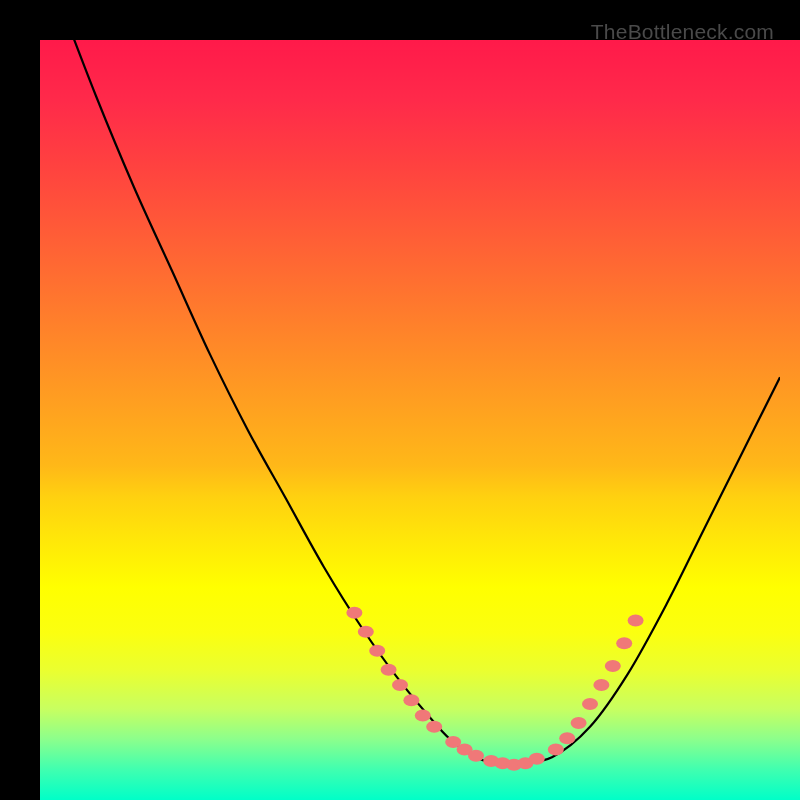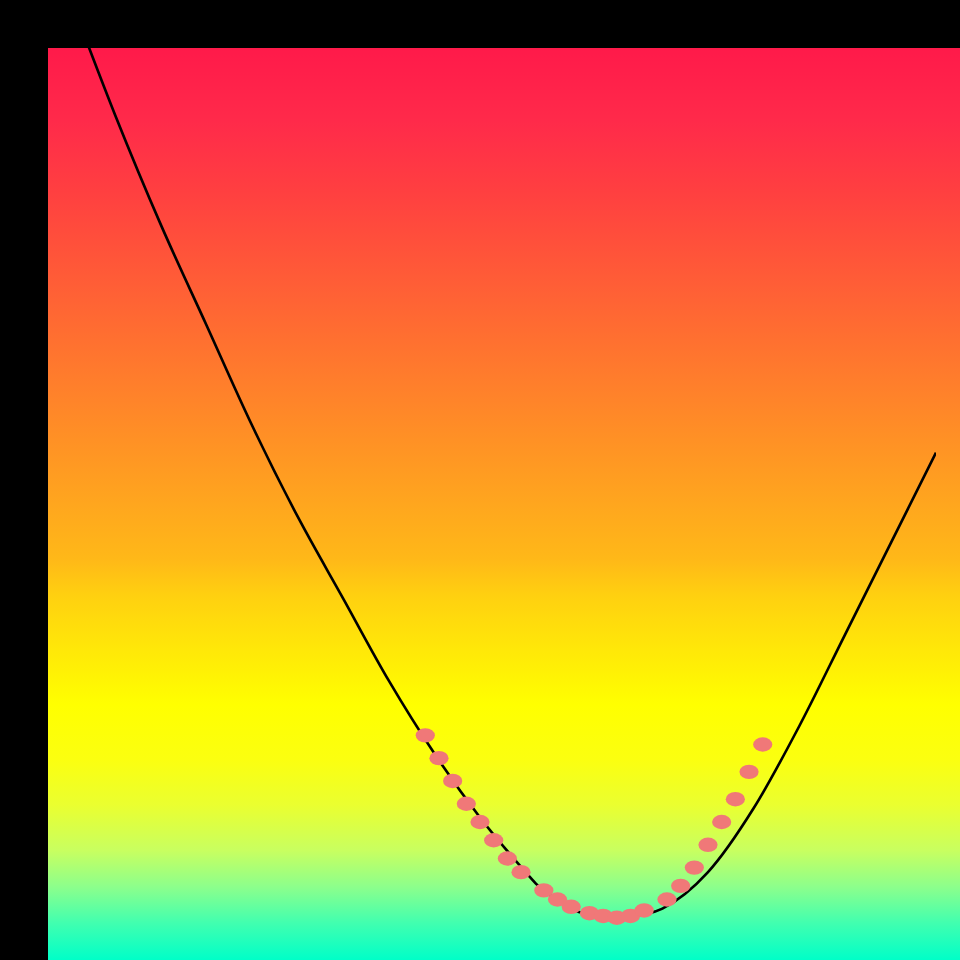--- a/index.html
+++ b/index.html
@@ -71,20 +71,21 @@
     height: 760px;
     z-index: 4;
   }
 </style>
 </head>
 <body>
 
 <div class="frame">
   <div class="plot-area"></div>
 
+  <div class="watermark">TheBottleneck.com</div>
 
   <svg class="curve" viewBox="0 0 760 760" preserveAspectRatio="none">
     <path id="curve-path" fill="none" stroke-width="2.2" stroke="#000000" d="M 38 -22.800000000000068 C 44.333333333333336 -6.333333333333389, 63.333333333333336 44.33333333333333, 76 76 C 88.66666666666667 107.66666666666667, 101.33333333333333 138.0666666666666, 114 167.19999999999993 C 126.66666666666667 196.33333333333326, 139.33333333333334 222.93333333333328, 152 250.79999999999995 C 164.66666666666666 278.66666666666663, 177.33333333333334 307.79999999999995, 190 334.4 C 202.66666666666666 361, 215.33333333333334 386.3333333333333, 228 410.4 C 240.66666666666666 434.46666666666664, 253.33333333333334 456, 266 478.8 C 278.6666666666667 501.6, 291.3333333333333 525.6666666666667, 304 547.2 C 316.6666666666667 568.7333333333333, 329.3333333333333 589, 342 608 C 354.6666666666667 627, 367.3333333333333 644.7333333333333, 380 661.2 C 392.6666666666667 677.6666666666667, 409.1333333333334 696.6666666666666, 418.00000000000006 706.8 C 426.86666666666673 716.9333333333333, 426.8666666666667 716.9333333333333, 433.2 722 C 439.5333333333333 727.0666666666667, 448.4 733.4000000000001, 456 737.2 C 463.6 741, 472.4666666666667 743.5333333333333, 478.8 744.8 C 485.1333333333333 746.0666666666666, 485.1333333333333 746.0666666666666, 494 744.8 C 502.8666666666667 743.5333333333333, 519.3333333333334 743.5333333333334, 532 737.2 C 544.6666666666666 730.8666666666667, 557.3333333333334 720.7333333333333, 570 706.8 C 582.6666666666666 692.8666666666666, 595.3333333333334 673.8666666666667, 608 653.6 C 620.6666666666666 633.3333333333334, 633.3333333333334 609.2666666666668, 646 585.2 C 658.6666666666666 561.1333333333333, 671.3333333333334 534.5333333333333, 684 509.2 C 696.6666666666666 483.8666666666667, 709.3333333333334 458.5333333333333, 722 433.2 C 734.6666666666666 407.8666666666667, 753.6666666666666 369.8666666666667, 760 357.2"></path>
   </svg>
 
   <svg class="markers" viewBox="0 0 760 760" preserveAspectRatio="none">
     <g id="marker-group">
         <ellipse cx="334.4" cy="592.8" rx="8" ry="6" fill="#f07878"></ellipse>
         <ellipse cx="345.8" cy="611.8" rx="8" ry="6" fill="#f07878"></ellipse>
         <ellipse cx="357.2" cy="630.8" rx="8" ry="6" fill="#f07878"></ellipse>

